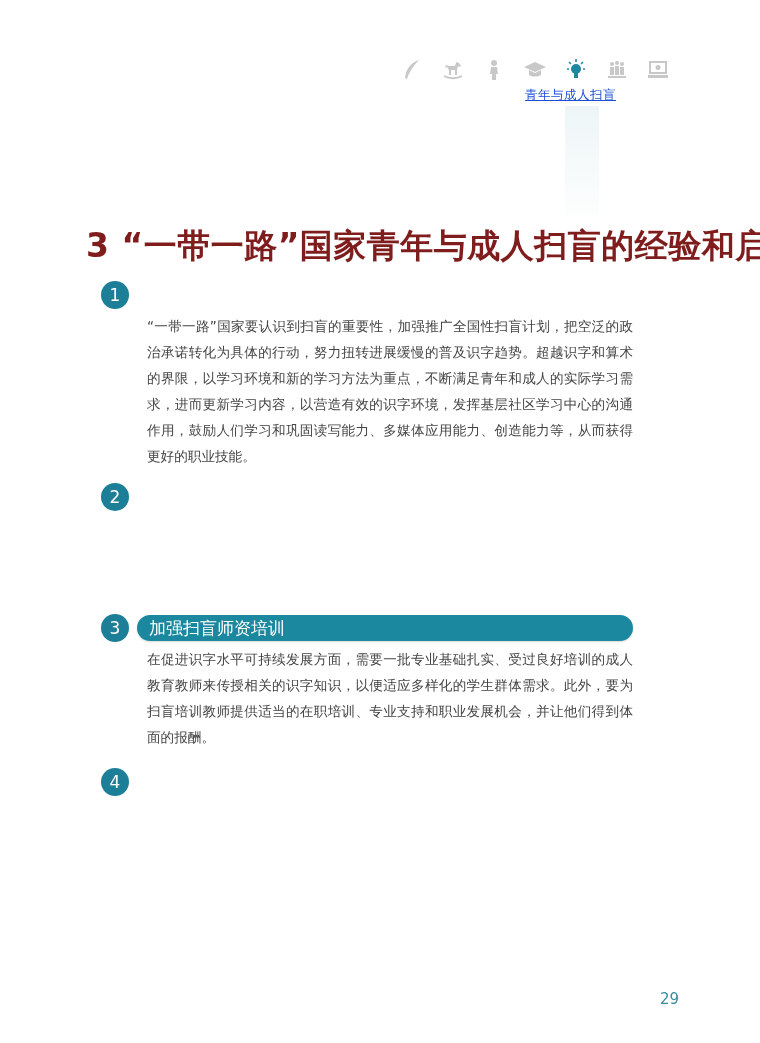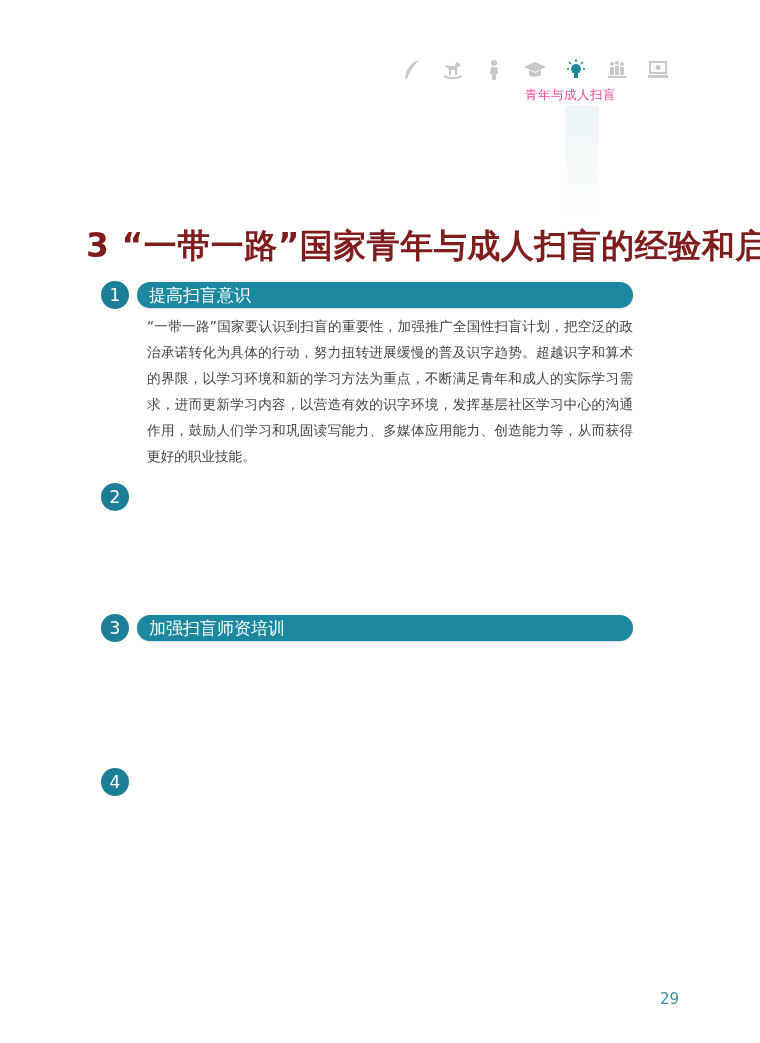--- a/index.html
+++ b/index.html
@@ -2,21 +2,21 @@
 <html><head>
   <meta charset="utf-8">
   <style>
     html, body { margin: 0; padding: 0; }
     body {
       width: 760px; height: 1043px; background: #ffffff; position: relative; overflow: hidden;
       font-family: "DejaVu Sans", "Liberation Sans", sans-serif; color: #3a3a3a;
     }
     .icon-bar { position: absolute; top: 56px; left: 400px; width: 270px; height: 28px; display: flex; justify-content: space-between; align-items: center; }
     .icon-bar svg { width: 24px; height: 24px; display: block; }
-    .chapter-label { position: absolute; top: 87px; left: 525px; font-size: 12.5px; color: #ec4899; letter-spacing: 0.5px; }
+    .chapter-label { position: absolute; top: 87px; left: 525px; font-size: 12.5px; color: #1d4ed8; letter-spacing: 0.5px; text-decoration: underline; }
     .vrule { position: absolute; top: 106px; left: 565px; width: 34px; height: 110px; background: linear-gradient(to bottom, rgba(235,244,246,0.9), rgba(245,250,250,0.2)); }
     .page-title { position: absolute; top: 224px; left: 86px; font-size: 33px; font-weight: bold; color: #7f1d1d; letter-spacing: 0.5px; white-space: nowrap; }
     .section { position: absolute; left: 101px; width: 532px; }
     .sec-head { display: flex; align-items: center; height: 28px; }
     .sec-num { width: 28px; height: 28px; border-radius: 50%; background: #1c7f97; color: #fff; font-size: 17px; display: flex; align-items: center; justify-content: center; flex: 0 0 auto; }
     .sec-bar { margin-left: 8px; flex: 1; height: 26px; border-radius: 14px; background: #1c889f; color: #fff; font-size: 17px; display: flex; align-items: center; padding-left: 12px; box-shadow: 0 1px 2px rgba(0,0,0,0.15); }
     .sec-body { margin-left: 46px; margin-top: 4px; font-size: 13.6px; line-height: 26px; color: #444; text-align: justify; width: 486px; }
     .page-number { position: absolute; top: 990px; left: 660px; font-size: 15px; color: #3a8aa0; text-align: right; }
   </style>
 </head>
@@ -81,36 +81,36 @@
   </span>
 </div>
 <div class="chapter-label">青年与成人扫盲</div>
 <div class="vrule"></div>
 
 <div class="page-title">3 “一带一路”国家青年与成人扫盲的经验和启示</div>
 
 <div class="section" style="top:281px;">
   <div class="sec-head">
     <div class="sec-num">1</div>
-    <div class="sec-bar">提高扫盲意识</div>
   </div>
   <div class="sec-body">“一带一路”国家要认识到扫盲的重要性，加强推广全国性扫盲计划，把空泛的政治承诺转化为具体的行动，努力扭转进展缓慢的普及识字趋势。超越识字和算术的界限，以学习环境和新的学习方法为重点，不断满足青年和成人的实际学习需求，进而更新学习内容，以营造有效的识字环境，发挥基层社区学习中心的沟通作用，鼓励人们学习和巩固读写能力、多媒体应用能力、创造能力等，从而获得更好的职业技能。</div>
 </div>
 
 <div class="section" style="top:483px;">
   <div class="sec-head">
     <div class="sec-num">2</div>
   </div>
 </div>
 
 <div class="section" style="top:614px;">
   <div class="sec-head">
     <div class="sec-num">3</div>
     <div class="sec-bar">加强扫盲师资培训</div>
   </div>
+  <div class="sec-body">在促进识字水平可持续发展方面，需要一批专业基础扎实、受过良好培训的成人教育教师来传授相关的识字知识，以便适应多样化的学生群体需求。此外，要为扫盲培训教师提供适当的在职培训、专业支持和职业发展机会，并让他们得到体面的报酬。</div>
 </div>
 
 <div class="section" style="top:768px;">
   <div class="sec-head">
     <div class="sec-num">4</div>
   </div>
 </div>
 
 <div class="page-number">29</div>
 

